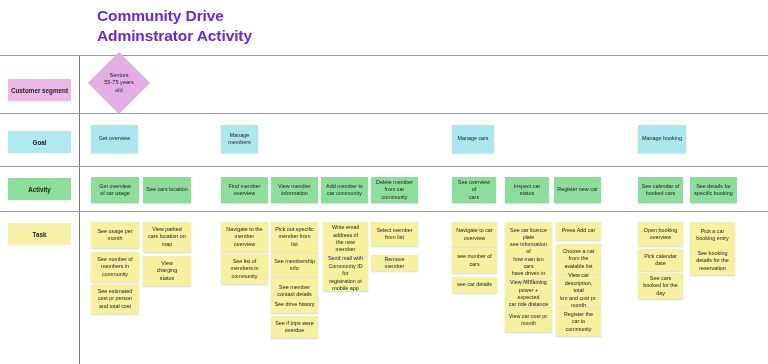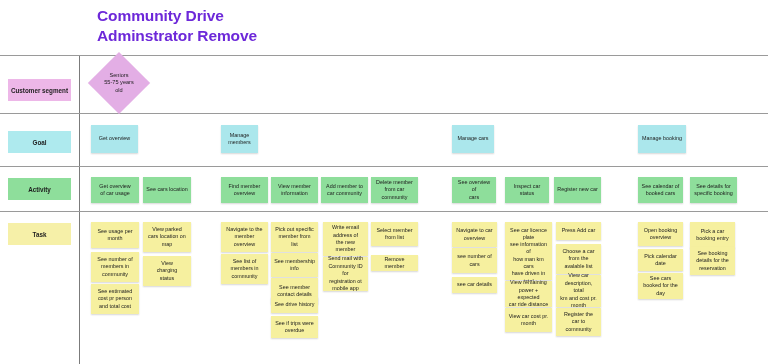--- a/index.html
+++ b/index.html
@@ -72,21 +72,21 @@
   .card.activity{background:#8ede9b;}
   .card.task{background:#f6f09f;}
 </style>
 </head>
 <body>
 
 <div class="canvas">
 
   <div class="title">
     <span>Community Drive</span>
-    <span class="l2">Adminstrator Remove</span>
+    <span class="l2">Adminstrator Activity</span>
   </div>
 
   <div class="vrule"></div>
 
   <div id="rules">
       <div class="hrule" style="top: 55px;"></div>
       <div class="hrule" style="top: 113px;"></div>
       <div class="hrule" style="top: 166px;"></div>
       <div class="hrule" style="top: 211px;"></div>
     </div>

